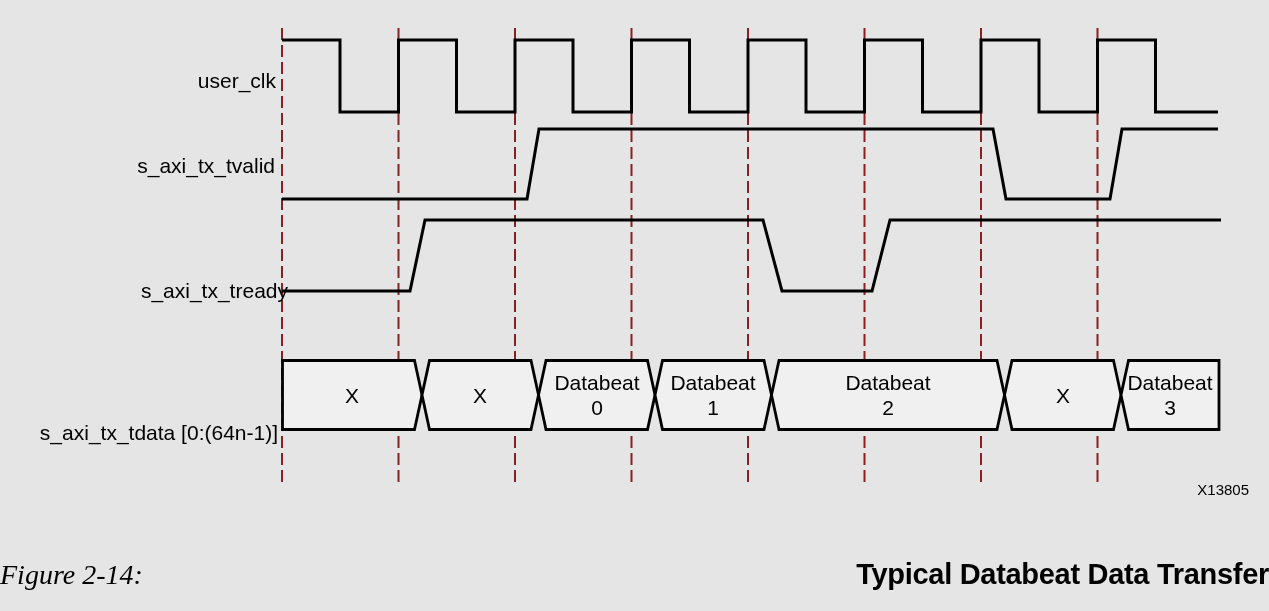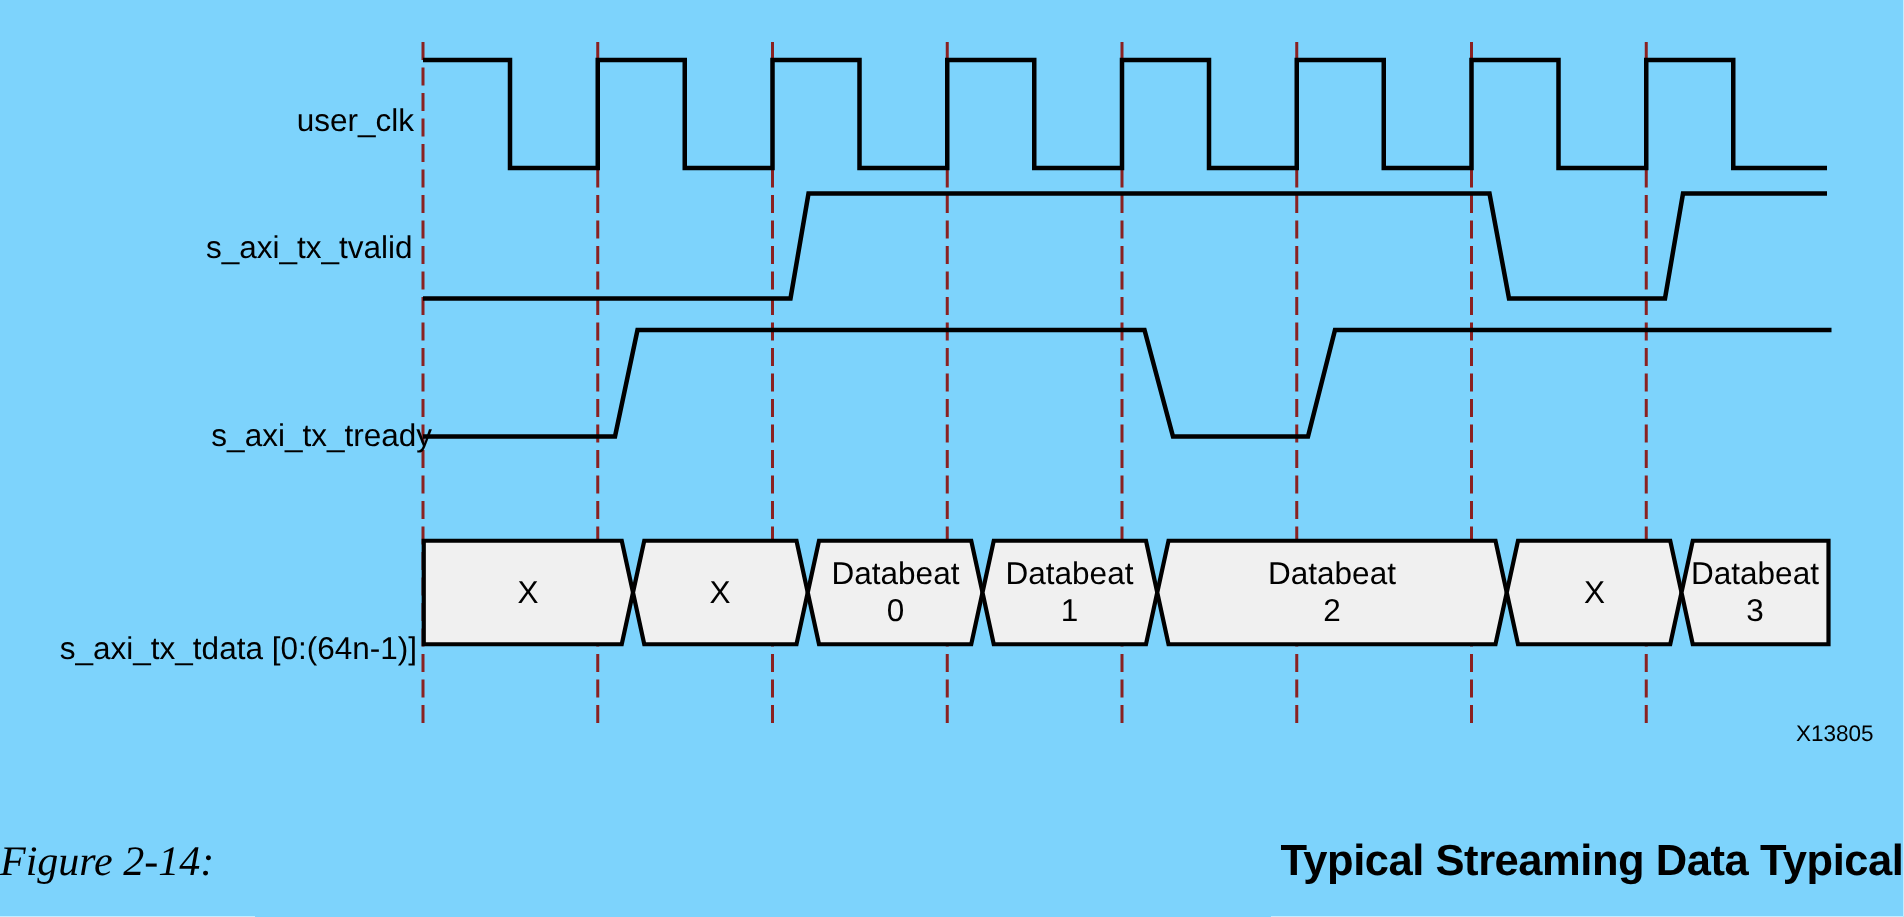--- a/index.html
+++ b/index.html
@@ -1,17 +1,17 @@
 <!DOCTYPE html>
 <html><head>
 <meta charset="utf-8">
 <style>
   html,body { margin:0; padding:0; background:#ffffff; }
   .stage {
-    position:relative; width:1269px; height:611px; background:#7dd3fc;
+    position:relative; width:1269px; height:611px; background:#e5e5e5;
     font-family:"Liberation Sans", sans-serif; color:#000; overflow:hidden;
   }
   .wave-svg { position:absolute; left:0; top:0; }
   .sig-label {
     position:absolute; font-size:21px; line-height:28px; height:28px;
     white-space:nowrap; color:#000;
   }
   .lbl-clk    { top:67px;  right:993px; }
   .lbl-tvalid { top:152px; right:994px; }
   .lbl-tready { top:277px; right:981px; }
@@ -100,16 +100,16 @@
   </div>
   <div class="bus-label seg6">
     <div>Databeat</div>
     <div>3</div>
   </div>
 
   <div class="watermark">X13805</div>
 
   <div class="caption">
     <span class="fig-num">Figure 2-14:</span>
-    <span class="fig-title">Typical Streaming Data Typical</span>
+    <span class="fig-title">Typical Databeat Data Transfer</span>
   </div>
 
 </div>
 
 </body></html>

